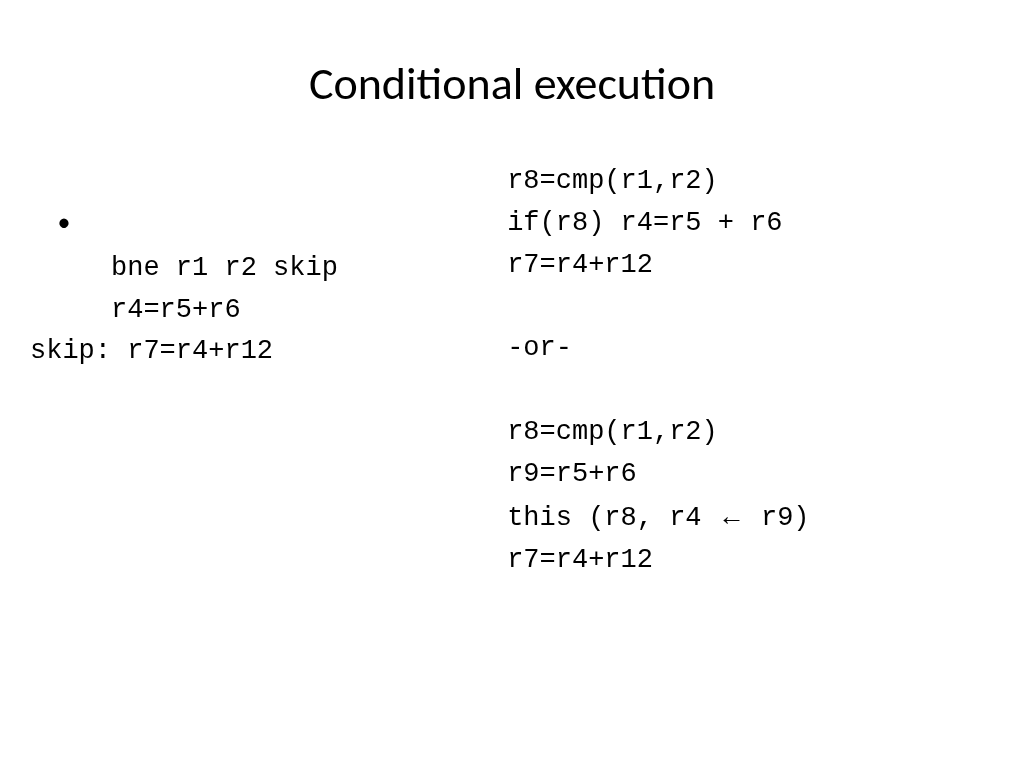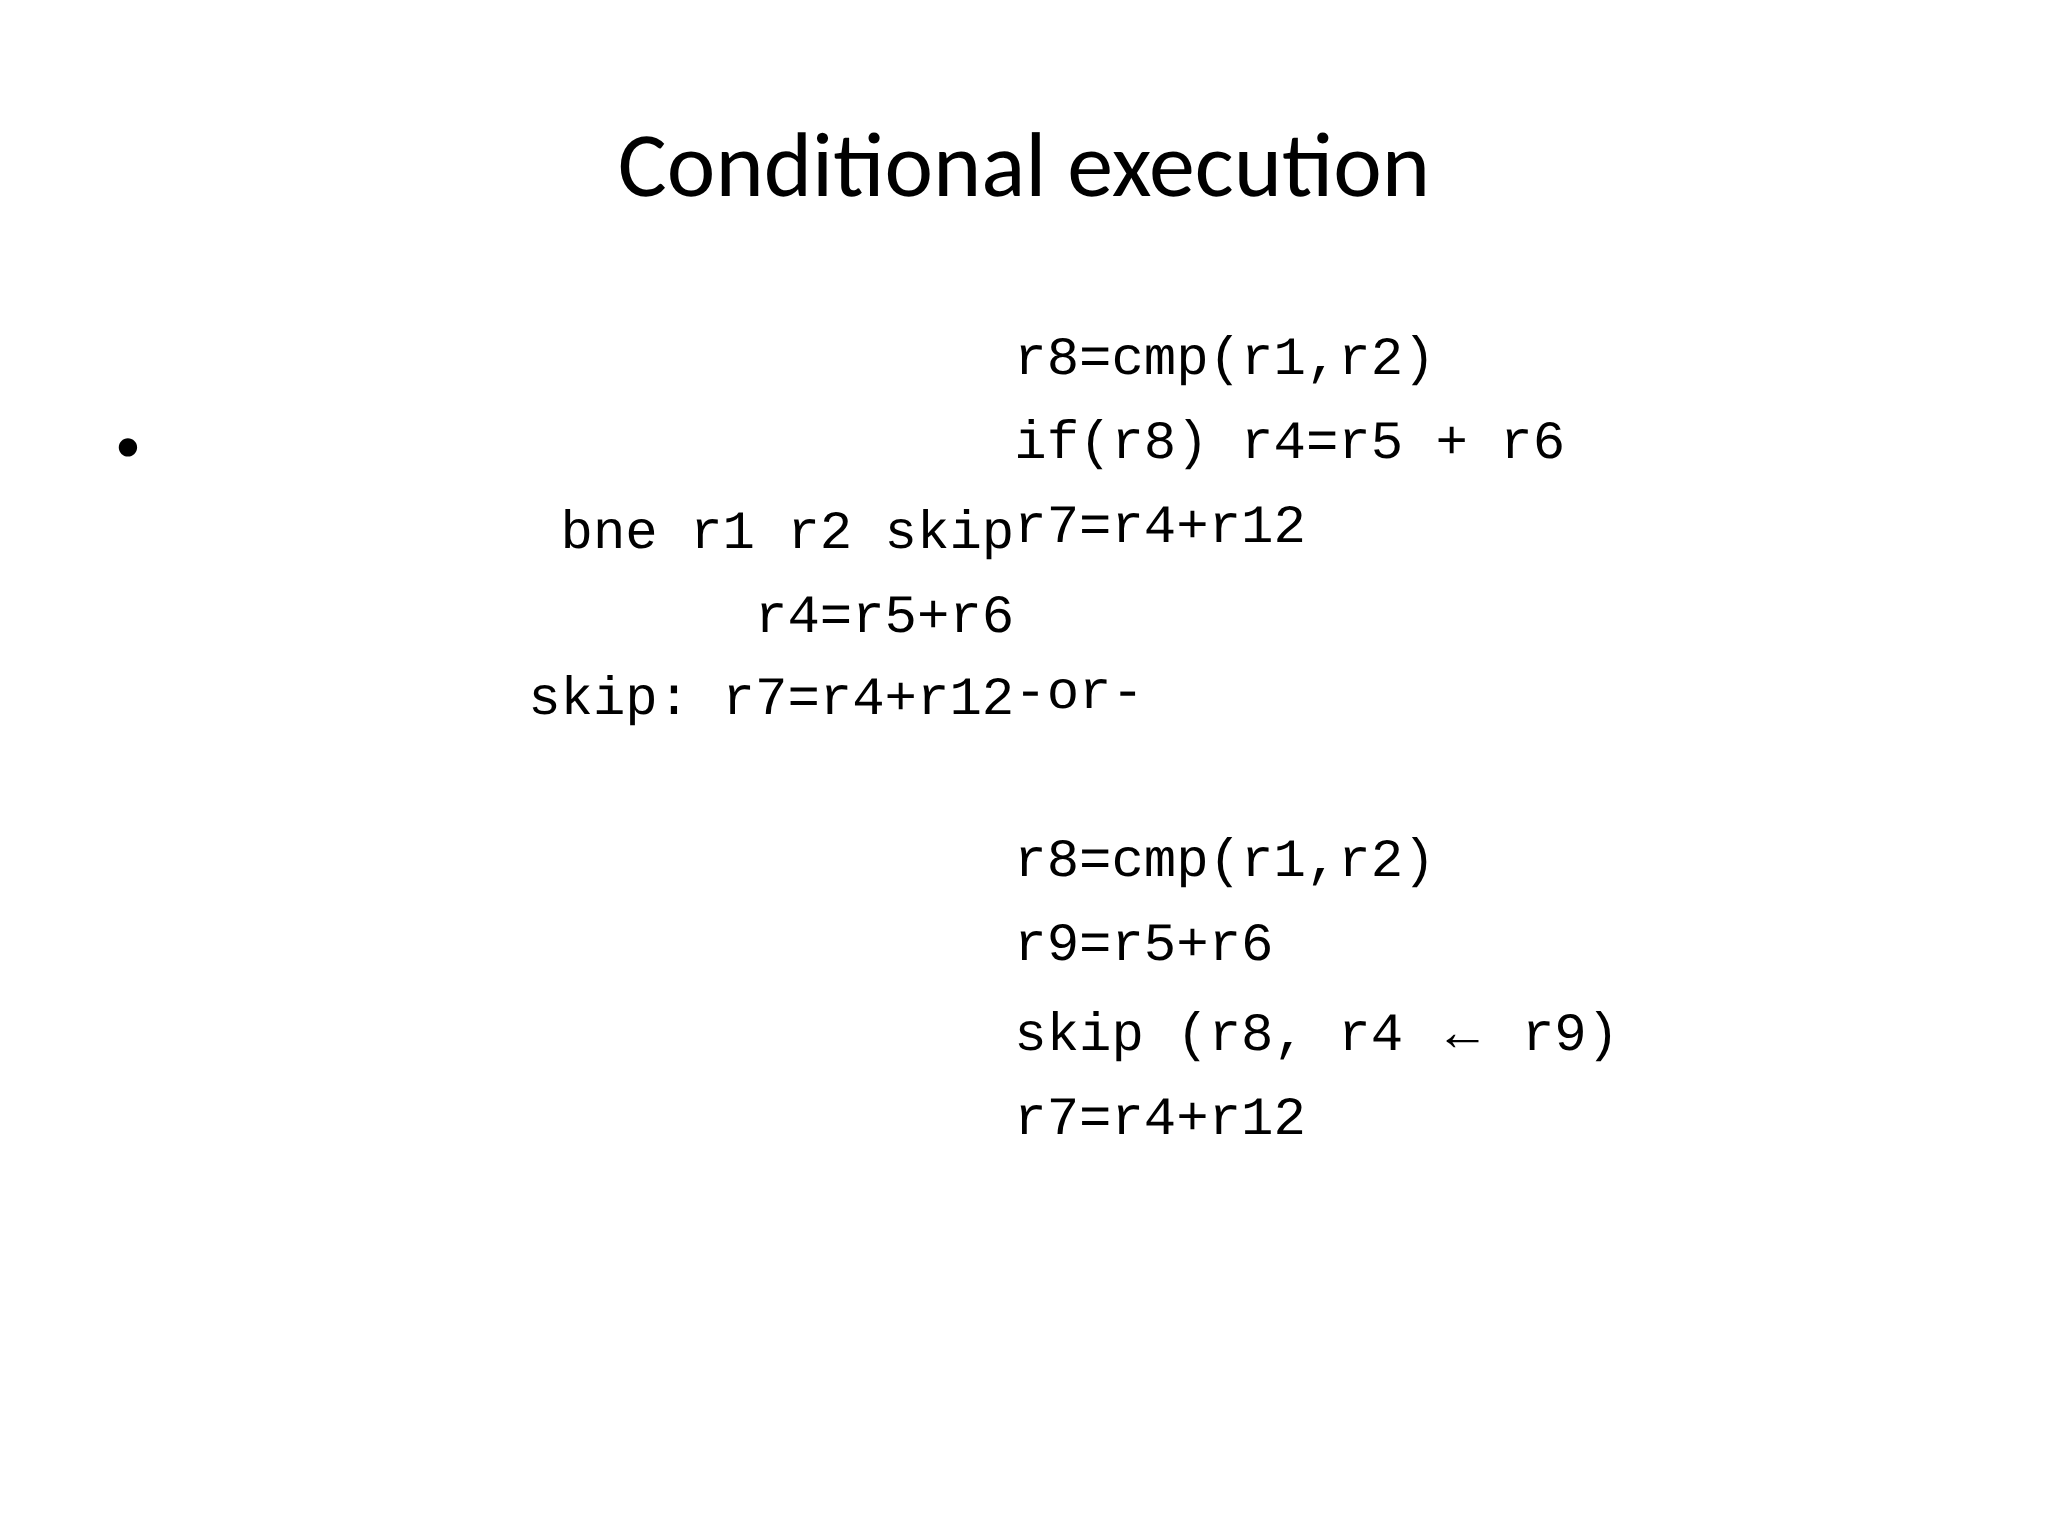--- a/index.html
+++ b/index.html
@@ -51,21 +51,20 @@
       text-align: center;
       padding-left: 20px;
       padding-right: 10px;
     }
     .code-left {
       font-family: "Courier New", Courier, monospace;
       font-size: 27px;
       line-height: 1.55;
       white-space: pre;
       margin-top: 0px;
-      text-align: right;
     }
     .code-right {
       font-family: "Courier New", Courier, monospace;
       font-size: 27px;
       line-height: 1.55;
       white-space: pre;
     }
     .arrow {
       font-family: Arial, sans-serif;
       font-weight: bold;
@@ -89,17 +88,17 @@
 
     <div class="right-col">
       <div class="code-right"><span>r8=cmp(r1,r2)</span>
 <span>if(r8) r4=r5 + r6</span>
 <span>r7=r4+r12</span>
 
 <span>-or-</span>
 
 <span>r8=cmp(r1,r2)</span>
 <span>r9=r5+r6</span>
-<span><span>skip (r8, r4 </span><span class="arrow">←</span><span> r9)</span></span>
+<span><span>this (r8, r4 </span><span class="arrow">←</span><span> r9)</span></span>
 <span>r7=r4+r12</span></div>
     </div>
   </div>
 </div>
 
 </body></html>

